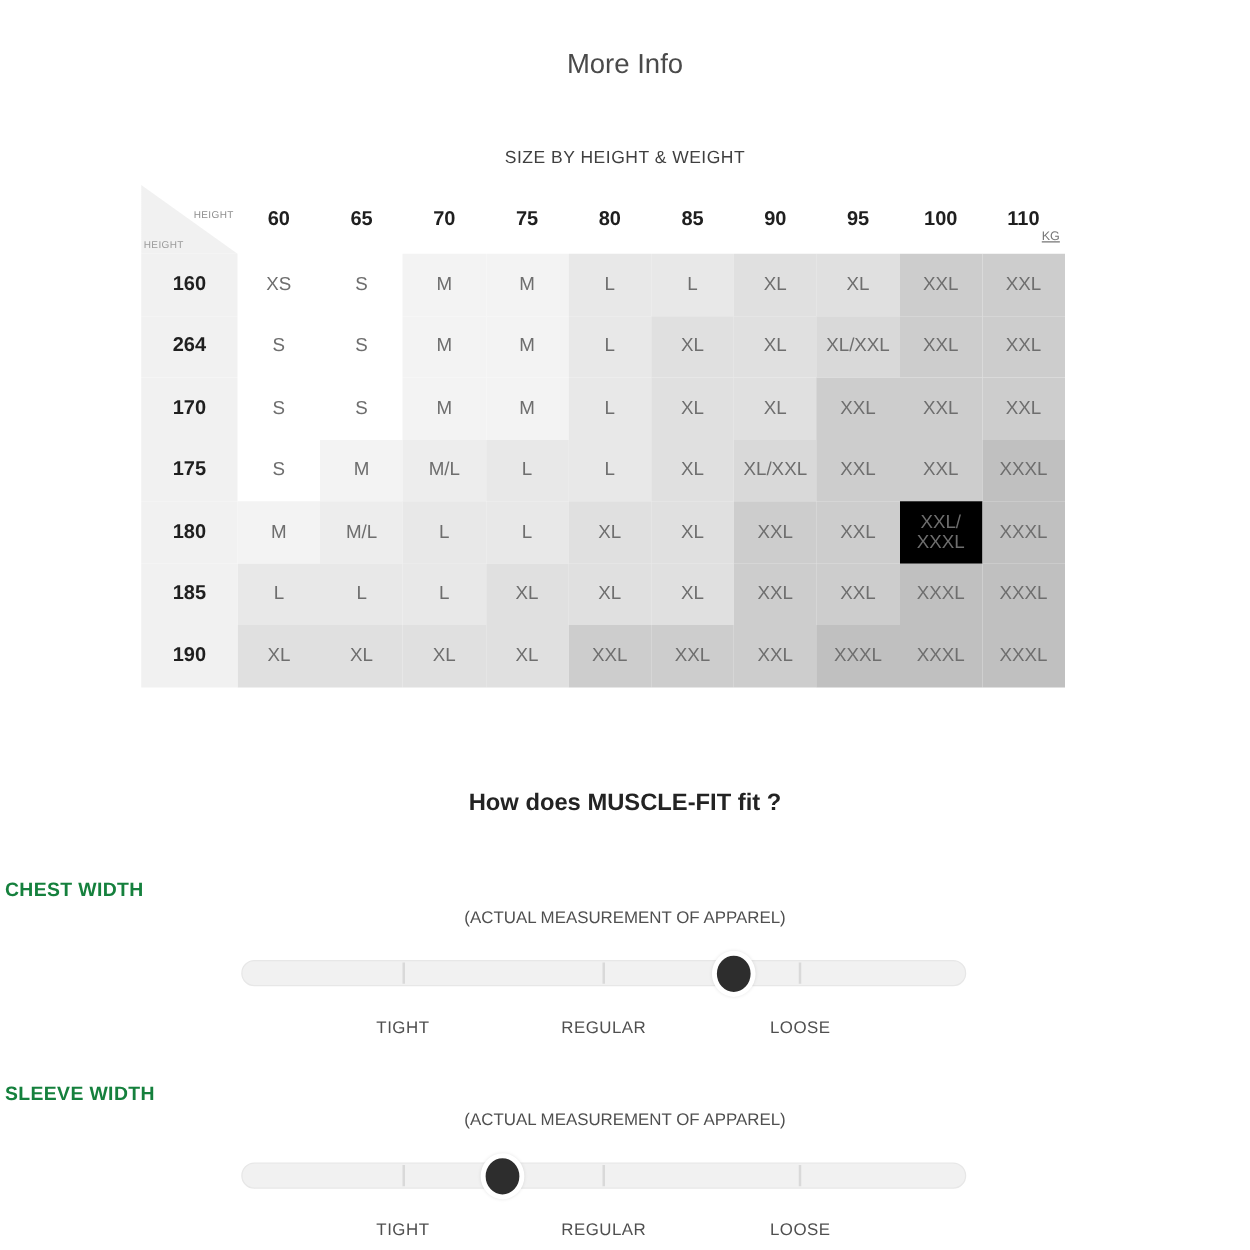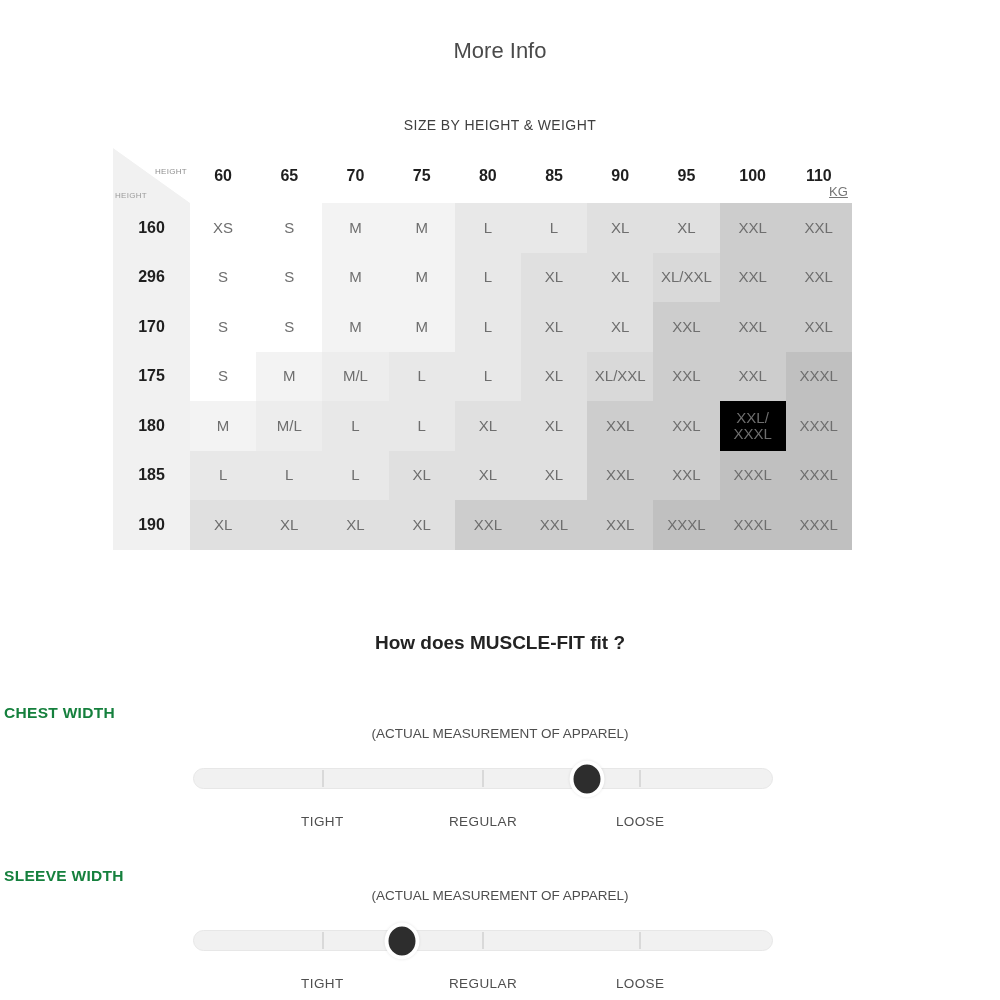--- a/index.html
+++ b/index.html
@@ -16,21 +16,21 @@
     display:grid;
     grid-template-columns:77px repeat(10,66.2px);
     grid-template-rows:55px repeat(7,49.5px);
   }
   .corner { position:relative; background:linear-gradient(to top right, #f1f1f1 49.6%, #ffffff 50.4%); }
   .corner .wlab { position:absolute; top:19px; right:3px; font-size:8px; color:#8f8f8f; letter-spacing:0.3px; }
   .corner .hlab { position:absolute; bottom:3px; left:2px; font-size:8px; color:#9b9b9b; letter-spacing:0.3px; }
   .w-cell { display:flex; align-items:center; justify-content:center; font-weight:bold; font-size:16px; color:#1f1f1f; }
   .h-cell { position:relative; background:#f1f1f1; display:flex; align-items:center; justify-content:center; font-weight:bold; font-size:16px; color:#1f1f1f; }
   .s-cell { display:flex; align-items:center; justify-content:center; font-size:15px; color:#6e6e6e; text-align:center; white-space:pre-line; line-height:1.05; }
-  .unit { position:absolute; font-size:13px; color:#757575;text-decoration:underline; }
+  .unit { position:absolute; font-size:10px; color:#757575;text-decoration:underline; }
   #unit-kg { top:36px; right:4px; }
   #unit-cm { top:386px; left:51px; }
 
   
   #fit-title { top:632px; font-size:19px; font-weight:bold; color:#232323; }
   #fit-sub   { top:655px; font-size:13.5px; color:#4f4f4f; }
   .slider-name { position:absolute; left:4px; width:100%; font-size:15.5px; font-weight:bold; color:#15803d; letter-spacing:0.3px; }
   .slider-note { position:absolute; left:0; width:100%; text-align:center; font-size:13.5px; color:#4f4f4f; }
   .track {
     position:absolute; left:193px; width:580px; height:21px;
@@ -78,21 +78,21 @@
       <div class="s-cell" style="background: rgb(255, 255, 255);">XS</div>
       <div class="s-cell" style="background: rgb(255, 255, 255);">S</div>
       <div class="s-cell" style="background: rgb(243, 243, 243);">M</div>
       <div class="s-cell" style="background: rgb(243, 243, 243);">M</div>
       <div class="s-cell" style="background: rgb(232, 232, 232);">L</div>
       <div class="s-cell" style="background: rgb(232, 232, 232);">L</div>
       <div class="s-cell" style="background: rgb(224, 224, 224);">XL</div>
       <div class="s-cell" style="background: rgb(224, 224, 224);">XL</div>
       <div class="s-cell" style="background: rgb(205, 205, 205);">XXL</div>
       <div class="s-cell" style="background: rgb(205, 205, 205);">XXL</div>
-      <div class="h-cell">296</div>
+      <div class="h-cell">264</div>
       <div class="s-cell" style="background: rgb(255, 255, 255);">S</div>
       <div class="s-cell" style="background: rgb(255, 255, 255);">S</div>
       <div class="s-cell" style="background: rgb(243, 243, 243);">M</div>
       <div class="s-cell" style="background: rgb(243, 243, 243);">M</div>
       <div class="s-cell" style="background: rgb(232, 232, 232);">L</div>
       <div class="s-cell" style="background: rgb(224, 224, 224);">XL</div>
       <div class="s-cell" style="background: rgb(224, 224, 224);">XL</div>
       <div class="s-cell" style="background: rgb(217, 217, 217);">XL/XXL</div>
       <div class="s-cell" style="background: rgb(205, 205, 205);">XXL</div>
       <div class="s-cell" style="background: rgb(205, 205, 205);">XXL</div>

